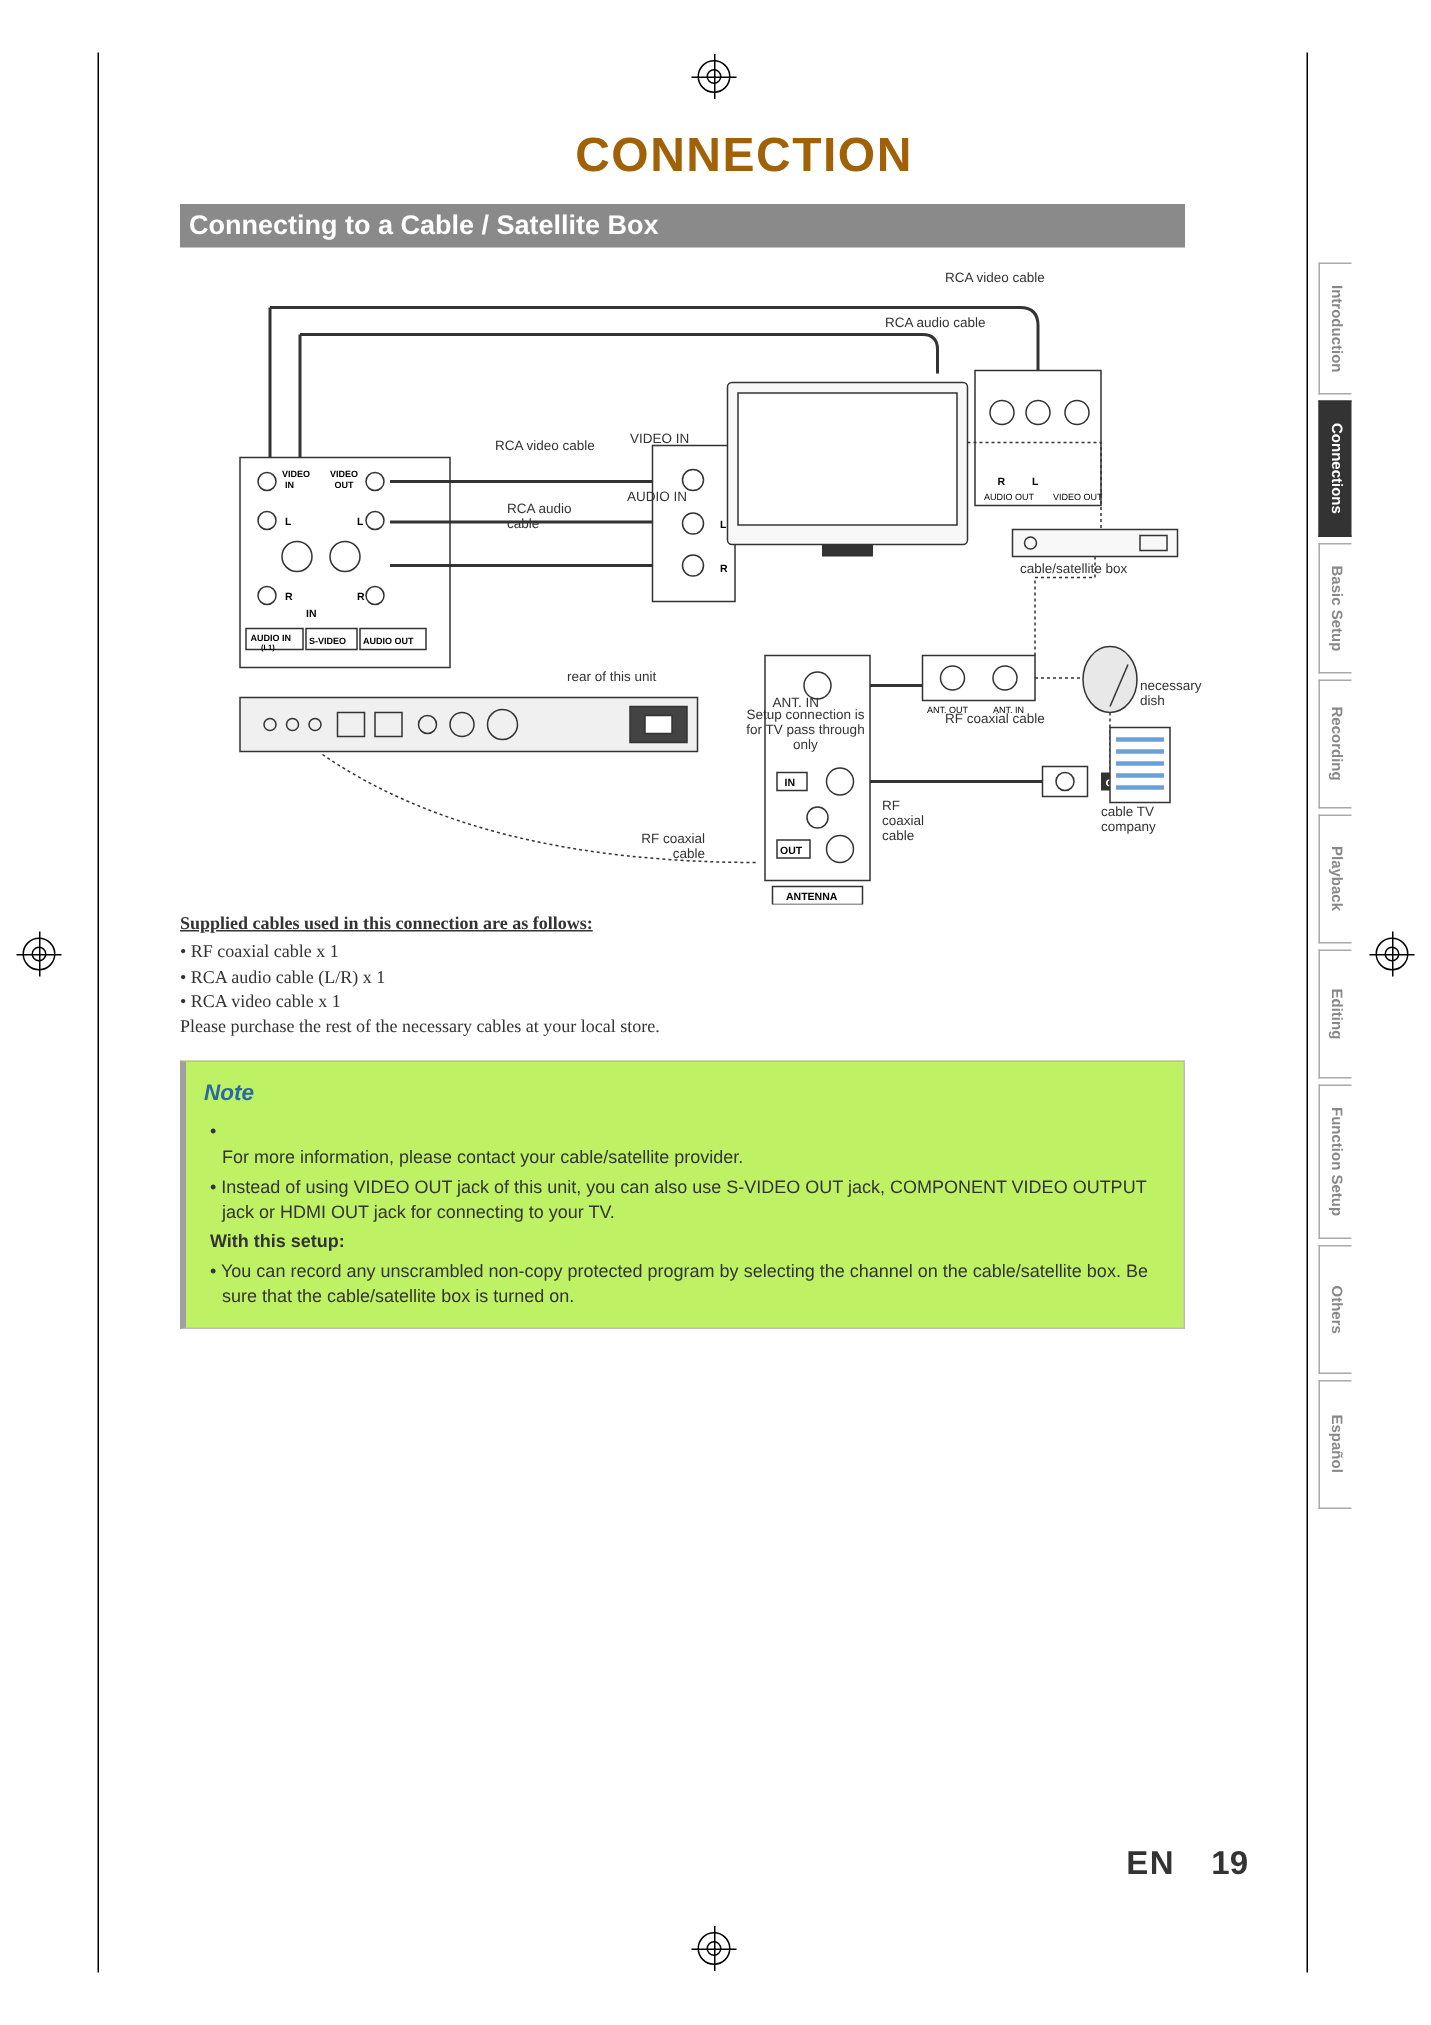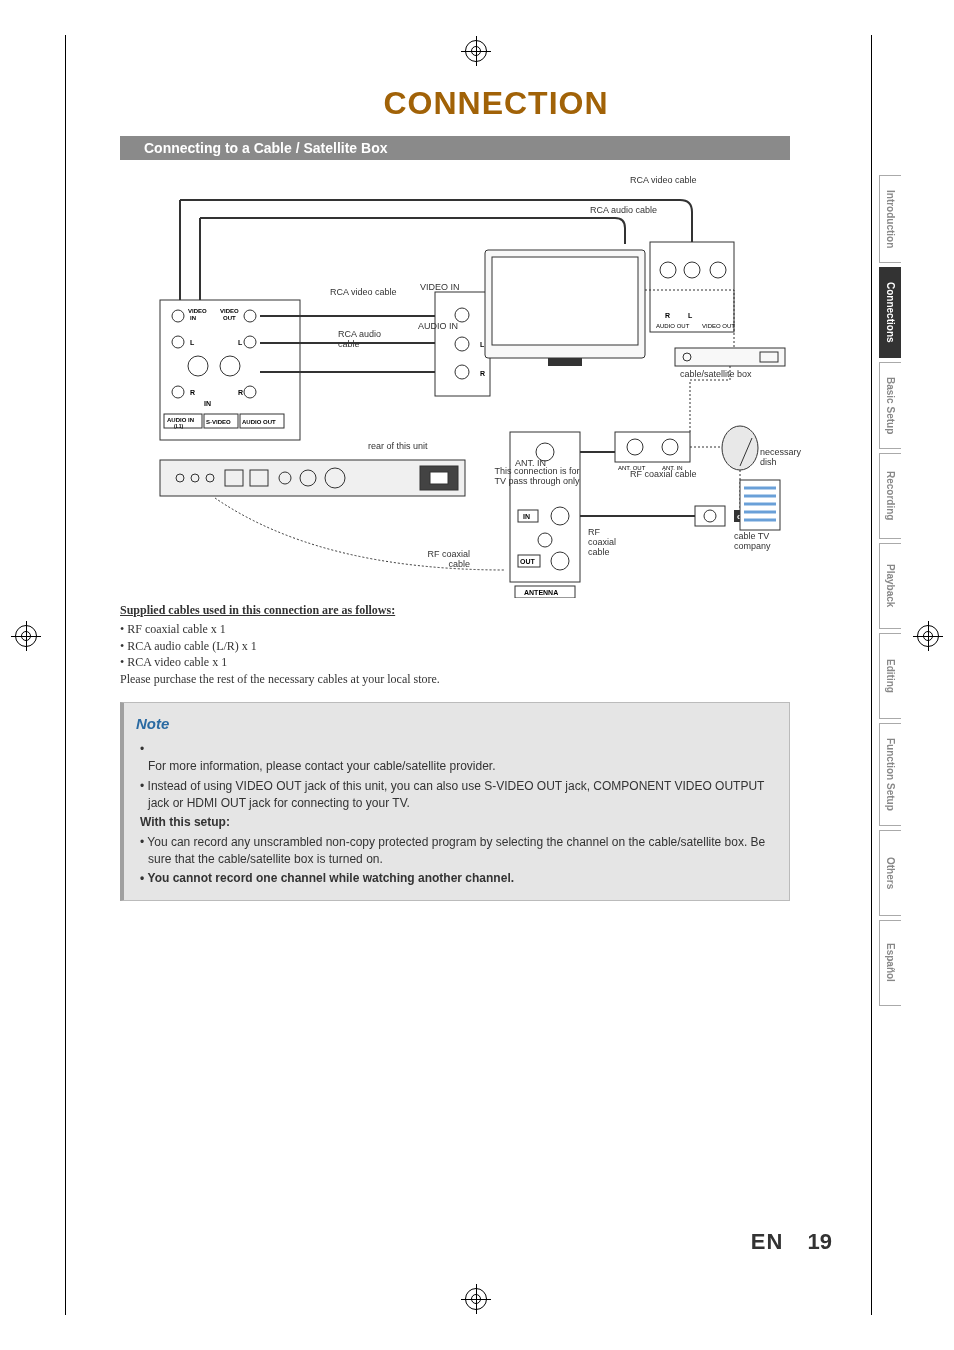--- a/index.html
+++ b/index.html
@@ -47,22 +47,22 @@
     font-size: 32px;
     font-weight: bold;
     color: #a16207;
     letter-spacing: 1px;
     margin-bottom: 14px;
   }
   .section-bar {
     background: #8a8a8a;
     color: #fff;
     font-weight: bold;
-    font-size: 14px;
-    padding: 4px 24px;
+    font-size: 18px;
+    padding: 4px 6px;
     margin-bottom: 10px;
     width: 670px;
   }
 
   .diagram {
     width: 670px;
     height: 428px;
     position: relative;
     font-size: 9px;
     color:#333;
@@ -80,21 +80,21 @@
     text-decoration: underline;
     border-bottom: 0;
     display:inline-block;
     margin-bottom:2px;
   }
 
   .note-box {
     width: 670px;
     border: 1px solid #bbb;
     border-left: 4px solid #a0a0a0;
-    background: #e5e5e5;
+    background: #bef264;
     margin-top: 14px;
     padding: 10px 12px;
     font-size: 12px;
     line-height: 1.45;
   }
   .note-box .note-title {
     font-style: italic;
     font-weight: bold;
     color: #2a6aa2;
     font-size: 15px;
@@ -289,23 +289,23 @@
         <line x1="624" y1="342" x2="656" y2="342" stroke="#6aa0d8" stroke-width="3"></line>
         <line x1="624" y1="350" x2="656" y2="350" stroke="#6aa0d8" stroke-width="3"></line>
       </svg>
 
       <div class="dl" style="top:6px; left:510px;">RCA video cable</div>
       <div class="dl" style="top:36px; left:470px;">RCA audio  cable</div>
       <div class="dl" style="top:118px; left:210px;">RCA video cable</div>
       <div class="dl" style="top:160px; left:218px; width:50px;">RCA audio cable</div>
       <div class="dl" style="top:113px; left:300px;">VIDEO IN</div>
       <div class="dl" style="top:152px; left:298px;">AUDIO IN</div>
-      <div class="dl" style="top:272px; left:248px;">rear of this unit</div>
+      <div class="dl" style="top:272px; left:258px;">rear of this unit</div>
       <div class="dl" style="top:289px; left:395px;">ANT. IN</div>
-      <div class="dl" style="top:297px; left:372px; width:90px; text-align:center;">This connection is for TV pass through only</div>
+      <div class="dl" style="top:297px; left:372px; width:90px; text-align:center;">Setup connection is for TV pass through only</div>
       <div class="dl" style="top:358px; left:468px; width:42px;">RF coaxial cable</div>
       <div class="dl" style="top:380px; left:300px; width:50px; text-align:right;">RF coaxial cable</div>
       <div class="dl" style="top:200px; left:560px;">cable/satellite box</div>
       <div class="dl" style="top:278px; left:640px; width:40px;">necessary dish</div>
       <div class="dl" style="top:300px; left:510px;">RF coaxial cable</div>
       <div class="dl" style="top:362px; left:614px; width:48px;">cable TV company</div>
     </div>
 
     <div class="supplied">
       <span class="s-title">Supplied cables used in this connection are as follows:</span><br>
@@ -318,21 +318,20 @@
     <div class="note-box">
       <span class="note-title">Note</span>
       <ul>
         <li>
           <br>
           <span>For more information, please contact your cable/satellite provider.</span>
         </li>
         <li>Instead of using VIDEO OUT jack of this unit, you can also use S-VIDEO OUT jack, COMPONENT VIDEO OUTPUT jack or HDMI OUT jack for connecting to your TV.</li>
         <li class="nobullet bold">With this setup:</li>
         <li>You can record any unscrambled non-copy protected program by selecting the channel on the cable/satellite box. Be sure that the cable/satellite box is turned on.</li>
-        <li class="bold-red"><b>You cannot record one channel while watching another channel.</b></li>
       </ul>
     </div>
 
   </div>
 
   <div class="tabs">
     <div class="tab">Introduction</div>
     <div class="tab active">Connections</div>
     <div class="tab">Basic Setup</div>
     <div class="tab">Recording</div>

